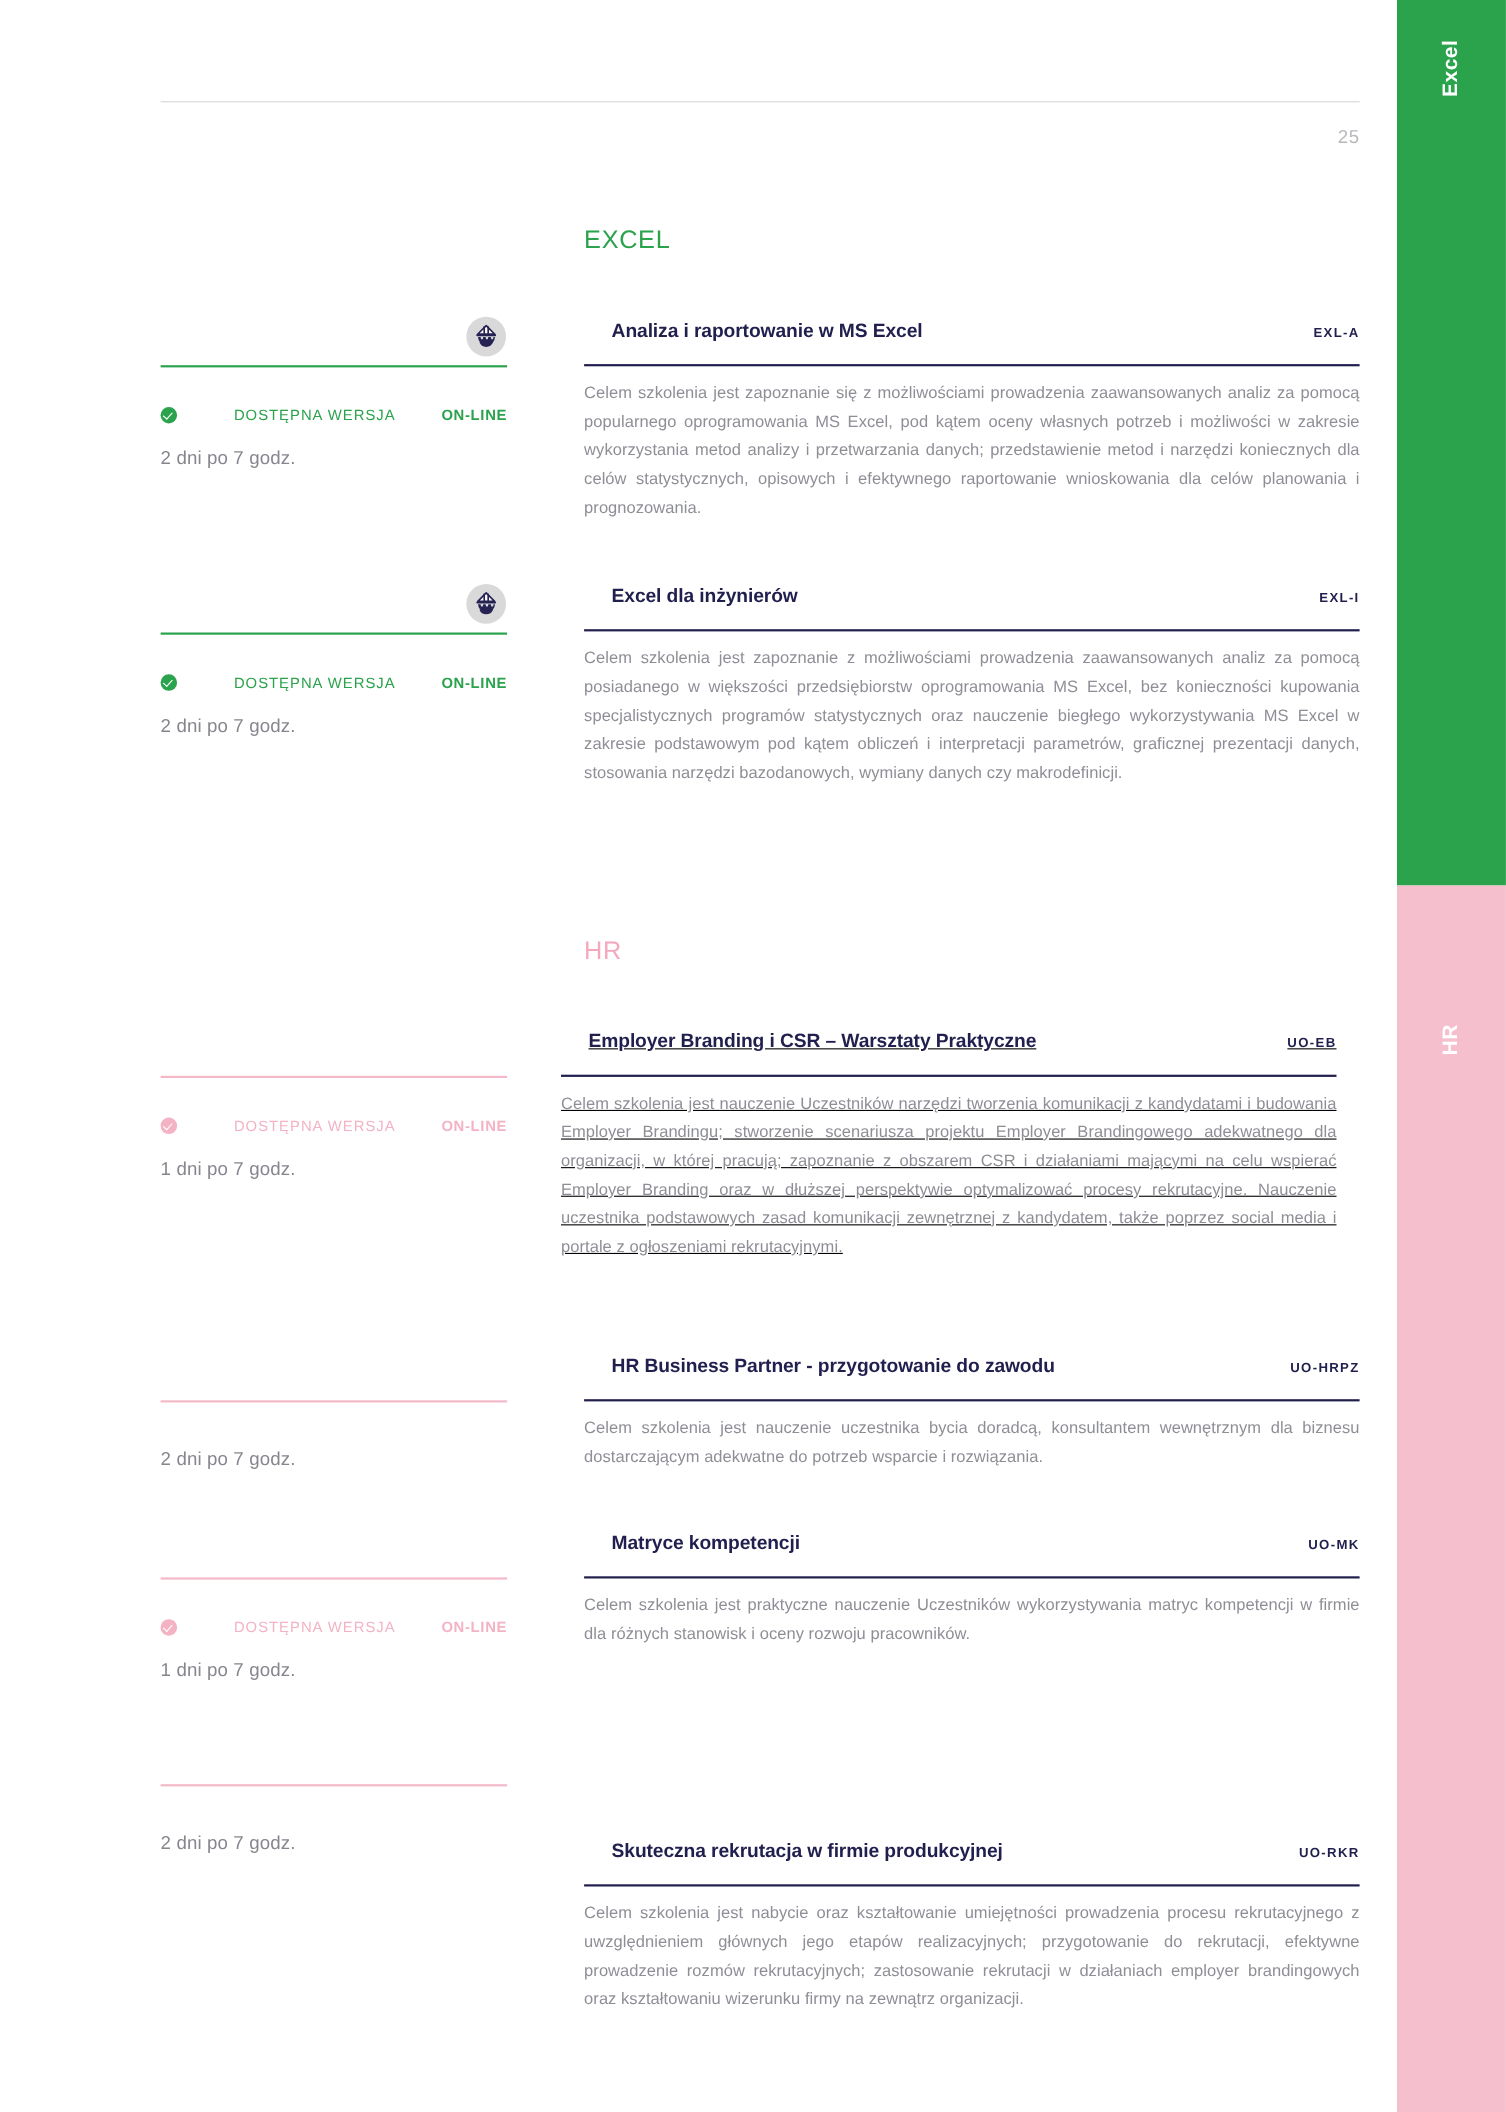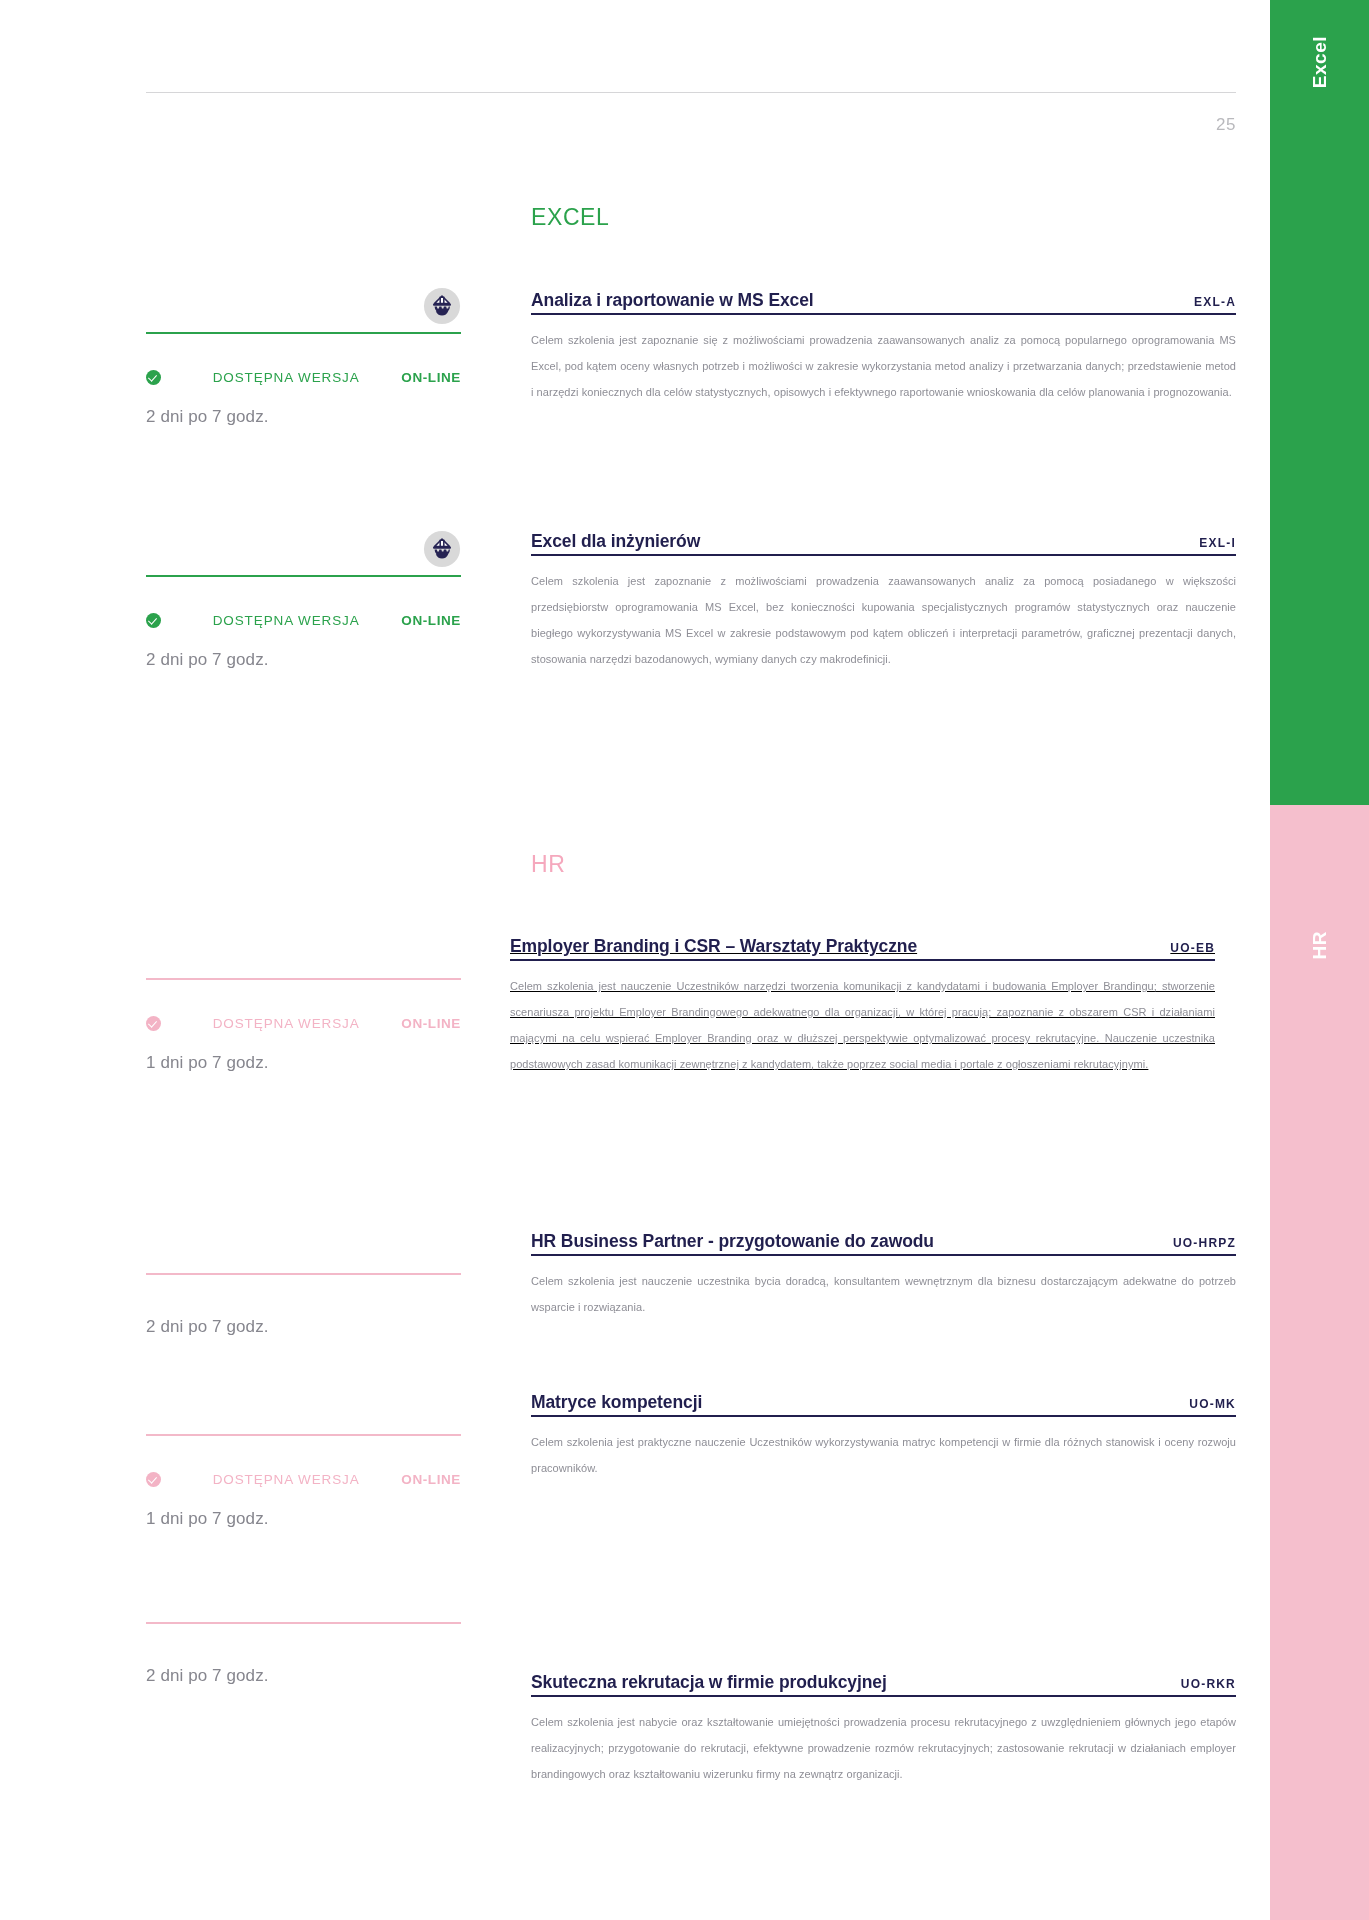--- a/index.html
+++ b/index.html
@@ -93,21 +93,22 @@
   }
   .section-title.excel { color: #2ba24c; }
   .section-title.hr    { color: #f5a8bd; }
 
   
   .course { position: absolute; left: 0; width: 705px; }
   .course-head {
     display: flex;
     align-items: baseline;
     justify-content: space-between;
-    padding-bottom: 2px;
+    padding-bottom: 20px;
+    margin-left: 25px;
   }
   .course-title {
     font-size: 17.5px;
     font-weight: bold;
     color: #211f4e;
     letter-spacing: -0.1px;
   }
   .course-code {
     font-size: 12px;
     font-weight: bold;
@@ -116,21 +117,21 @@
     white-space: nowrap;
     padding-left: 16px;
   }
   .course-rule {
     height: 2px;
     background: #211f4e;
     width: 100%;
   }
   .course-desc {
     margin-top: 12px;
-    font-size: 11px;
+    font-size: 15px;
     line-height: 26px;
     color: #8e8e96;
     text-align: justify;
     text-justify: inter-word;
     letter-spacing: 0.05px;
   }
 
   
   .meta { position: absolute; left: 0; width: 315px; }
   .meta-icon {

